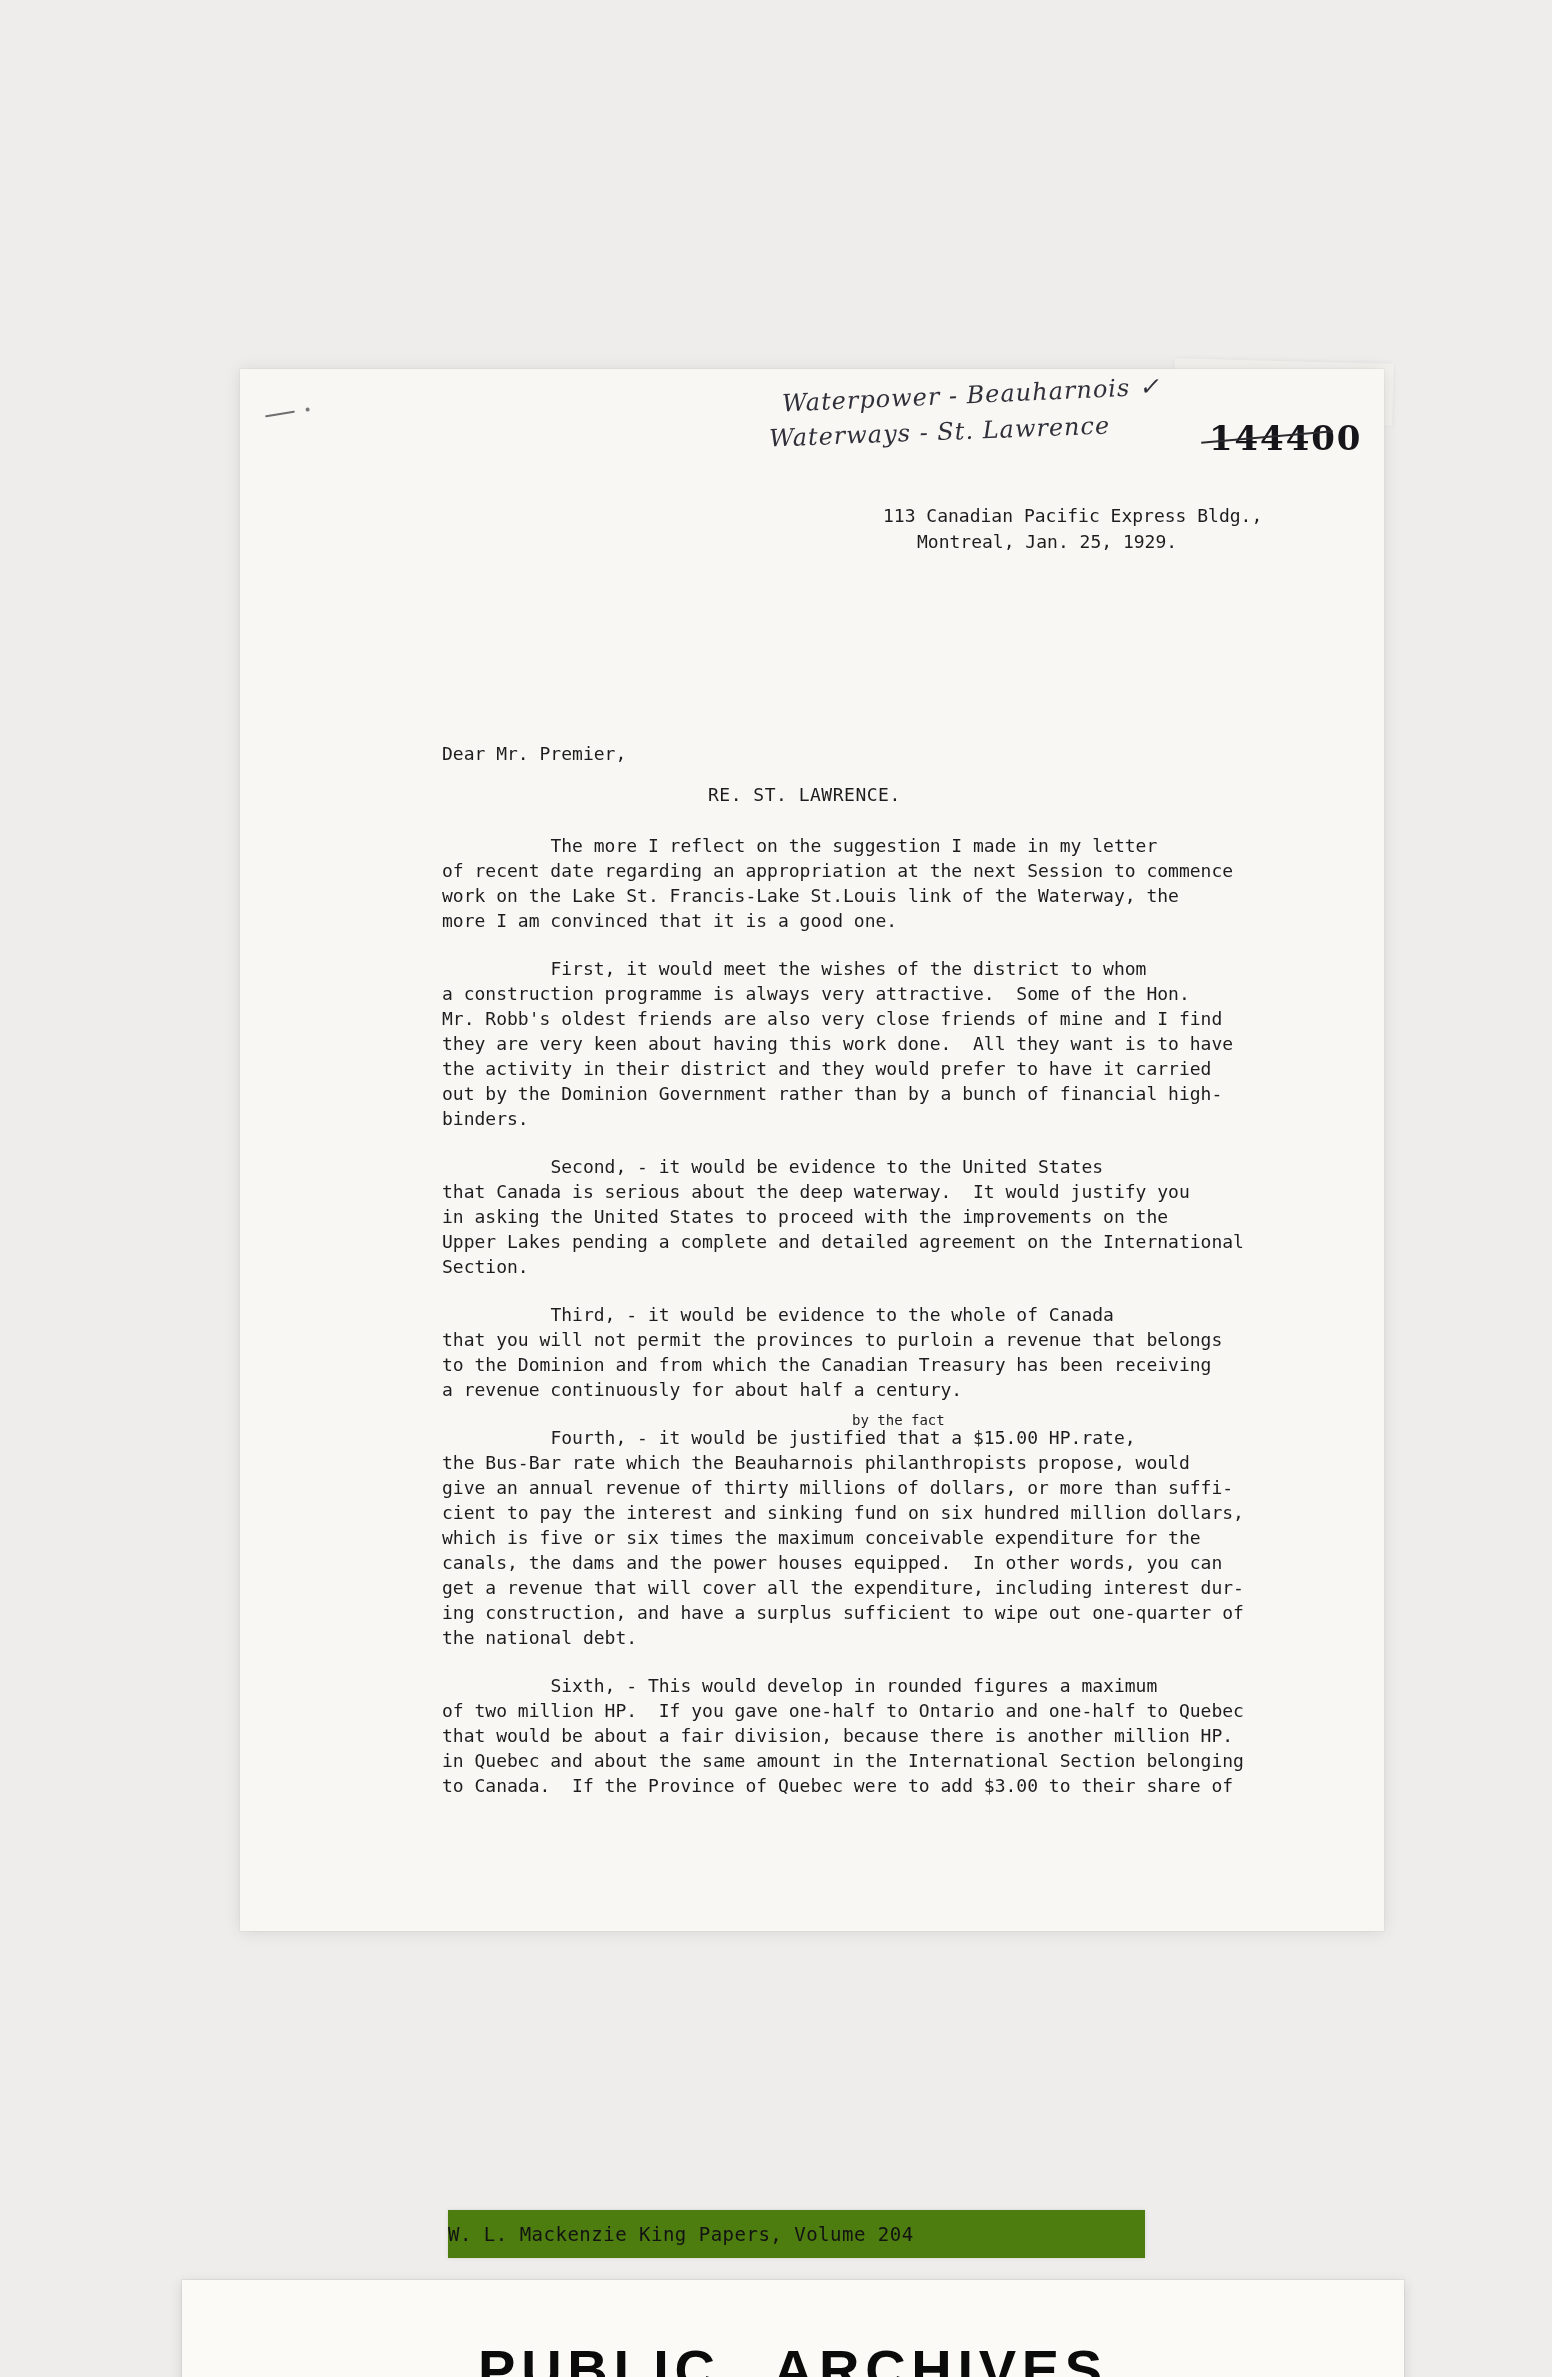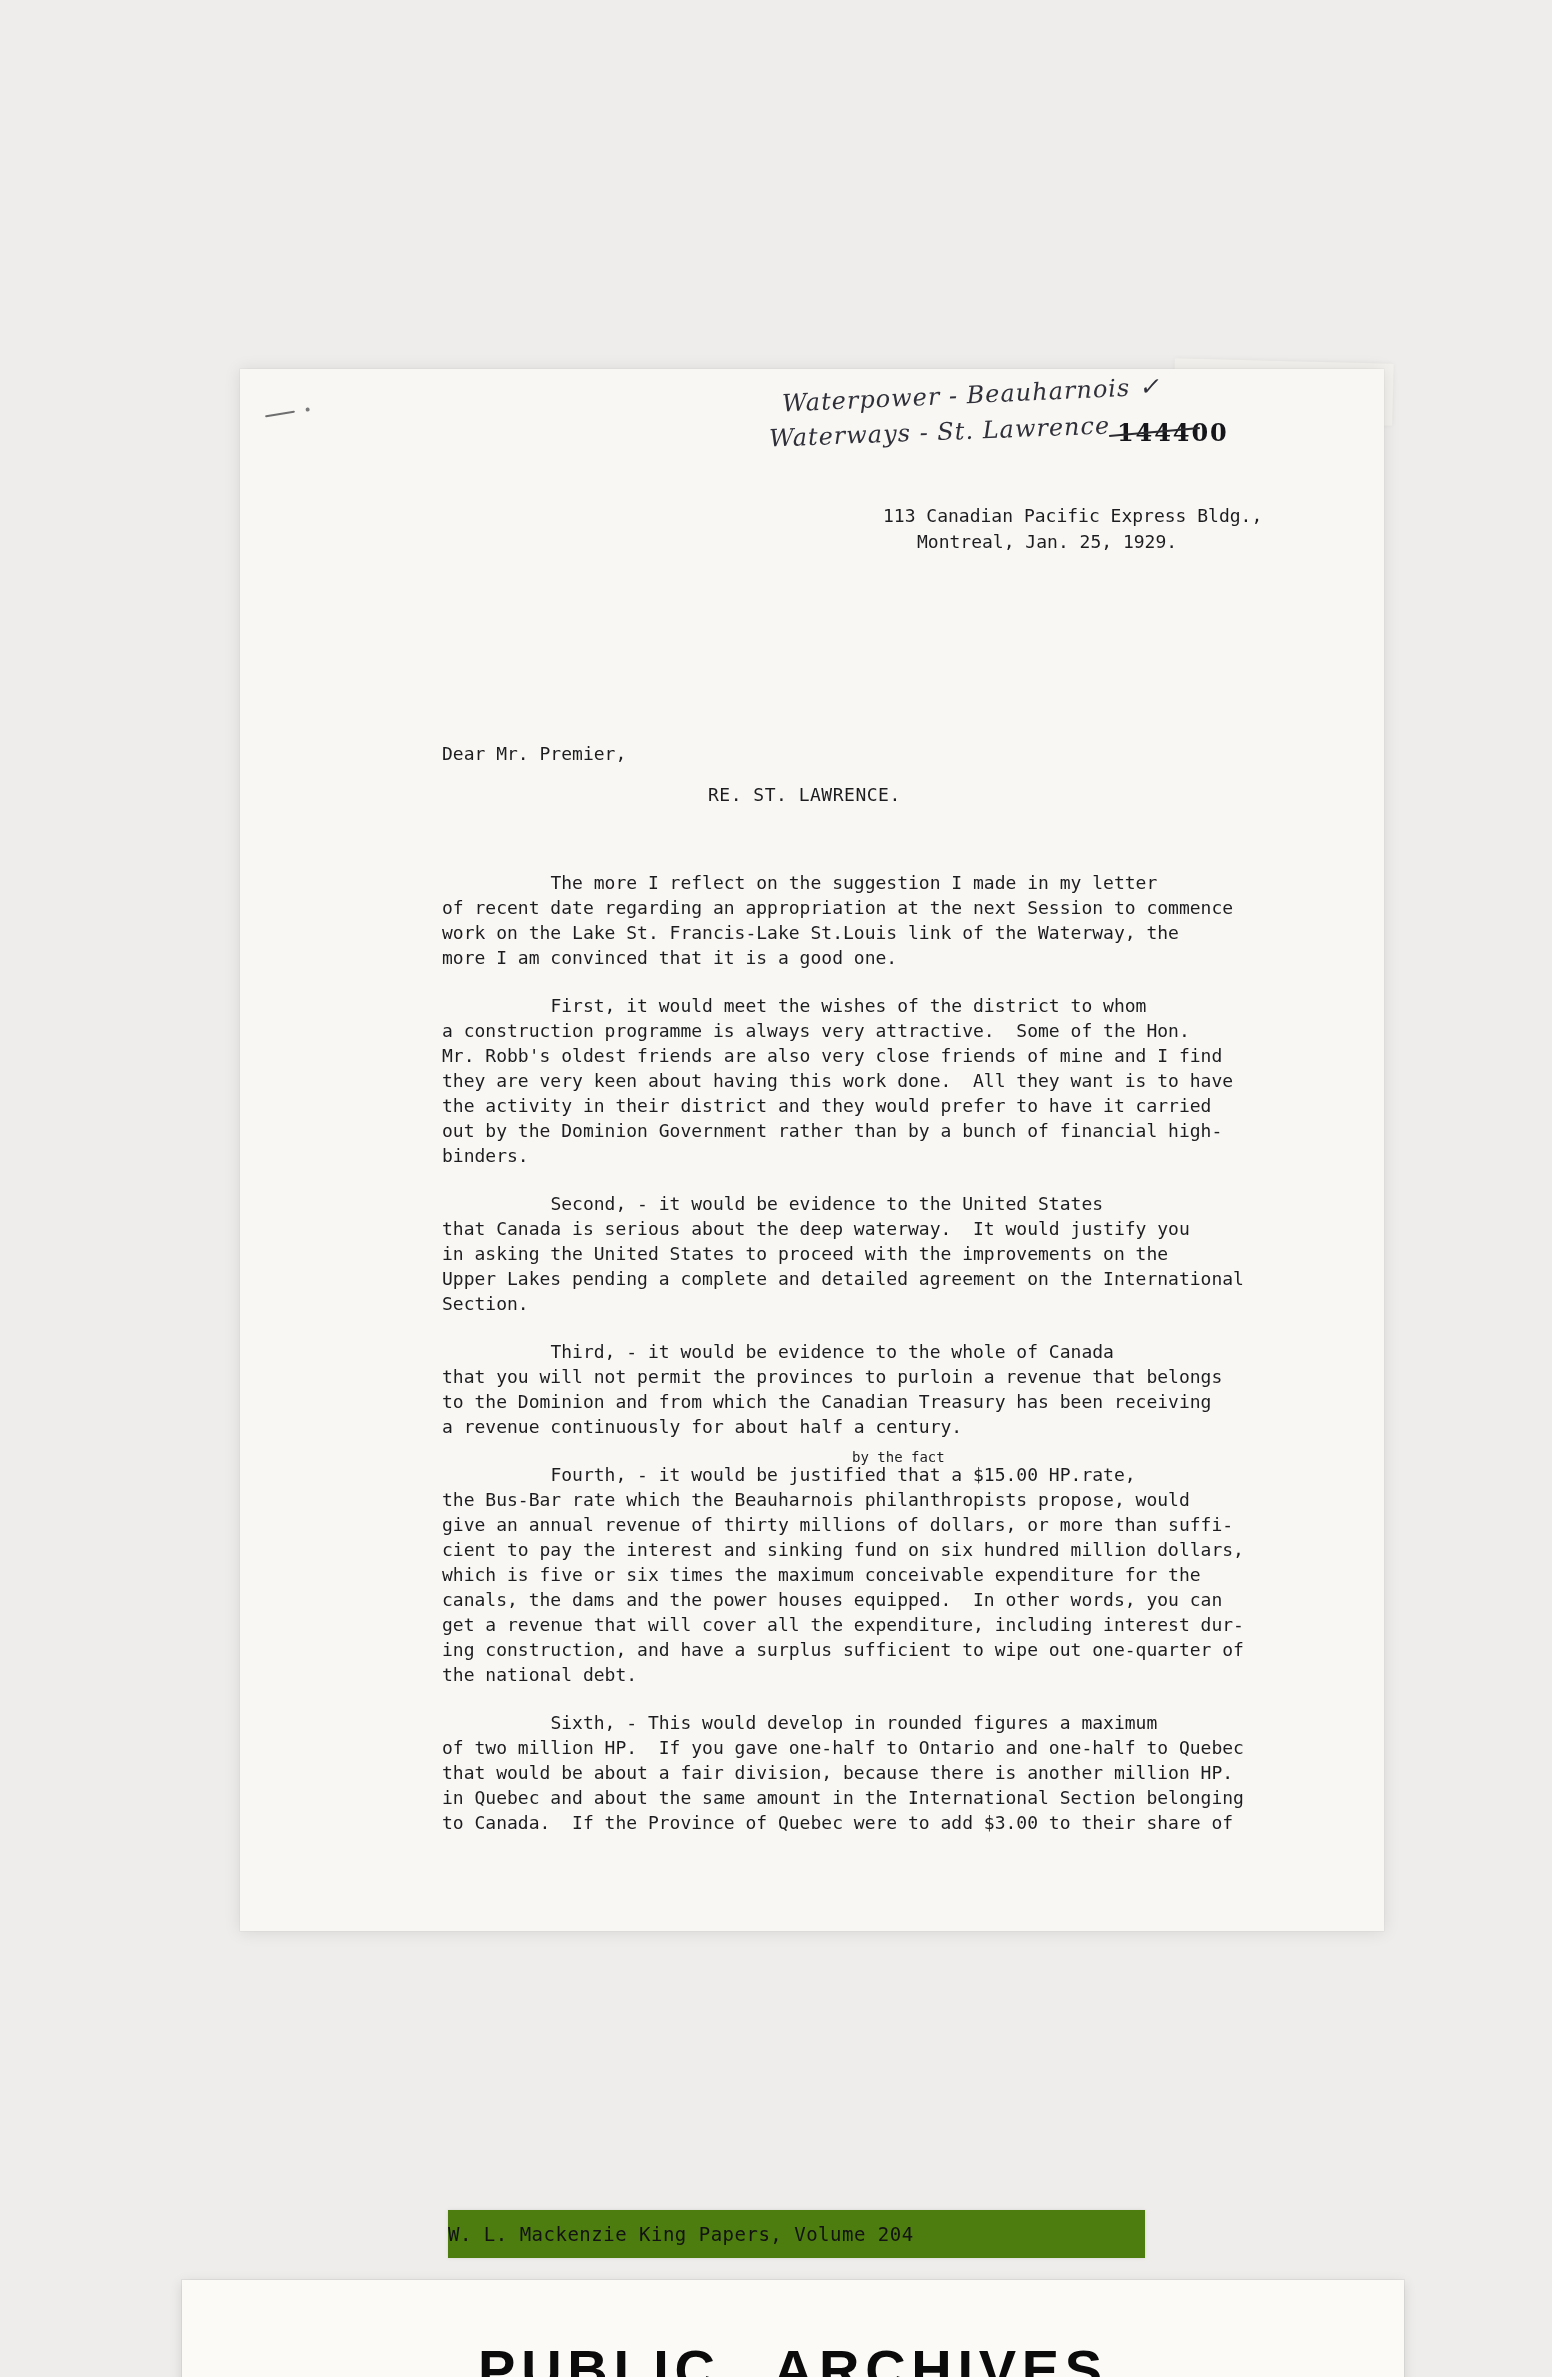--- a/index.html
+++ b/index.html
@@ -48,24 +48,24 @@
     position: absolute; left: 542px; top: 12.4px;
     font-size: 24px; letter-spacing: 1px;
     transform: rotate(-2.6deg);
   }
   .hw-line2 {
     position: absolute; left: 529px; top: 49px;
     font-size: 24px; letter-spacing: 1px;
     transform: rotate(-2.2deg);
   }
   .file-number {
-    position: absolute; left: 877px; top: 49px;
+    position: absolute; left: 969px; top: 49px;
     font-family: "DejaVu Serif", serif;
     font-weight: bold;
-    font-size: 24px;
+    font-size: 34px;
     color: #16161a;
     letter-spacing: 1.9px;
   }
   .file-number::after {
     content: ""; position: absolute;
     left: -7.6px; right: 28.5px; top: 46%; height: 2.4px;
     background: #2b2b30;
     transform: rotate(-5deg);
   }
 
@@ -89,21 +89,21 @@
   }
 
   .subject {
     position: absolute; left: 468px; top: 415px;
     font-size: 18px; letter-spacing: 0.5px; text-align: right;
   }
 
   .body-text {
     position: absolute; left: 202px; top: 464px;
     width: 856px;
-    font-size: 18px; line-height: 25px; margin-top: 37px;
+    font-size: 18px; line-height: 25px;
   }
   .para { margin: 0 0 23px 0; position: relative; }
   .para > .ptext { white-space: pre-wrap; }
   .insertion {
     position: absolute; left: 410px; top: -17px;
     font-size: 14px; white-space: nowrap;
   }
 
   
   .volume-strip {

